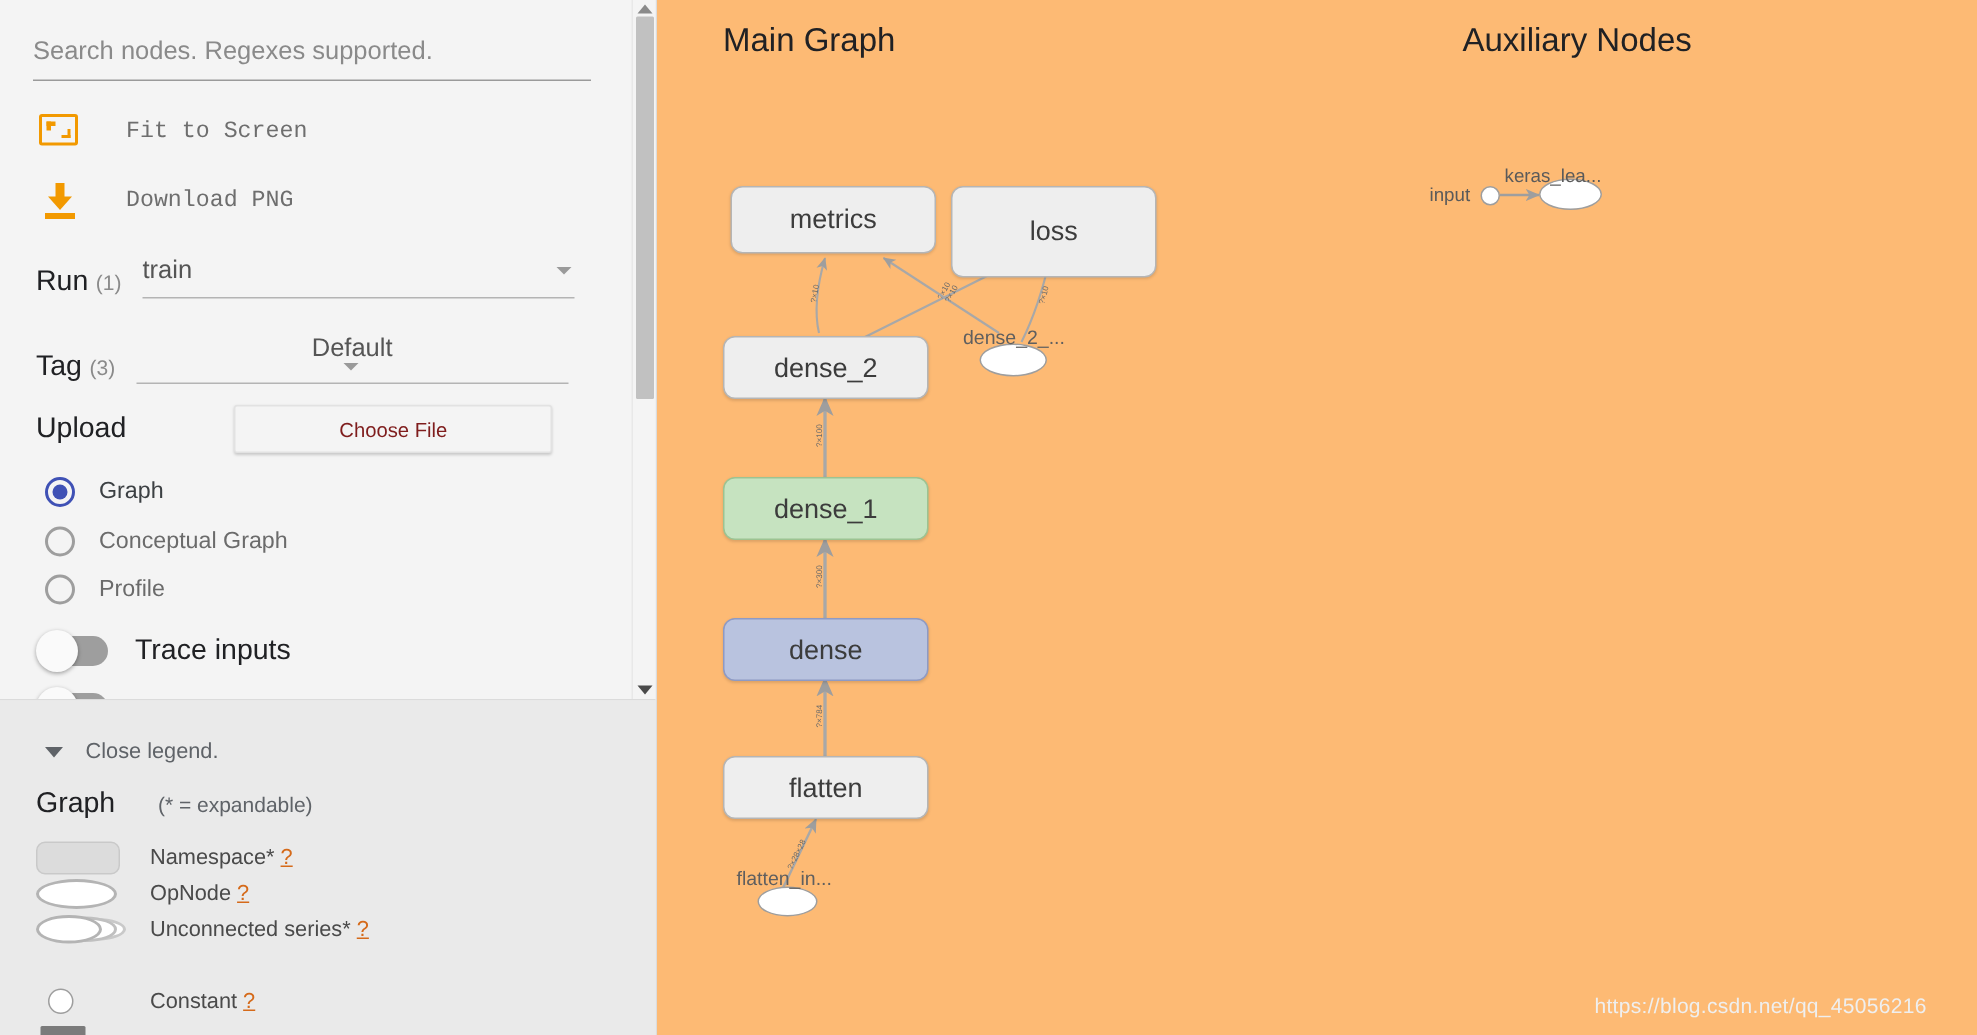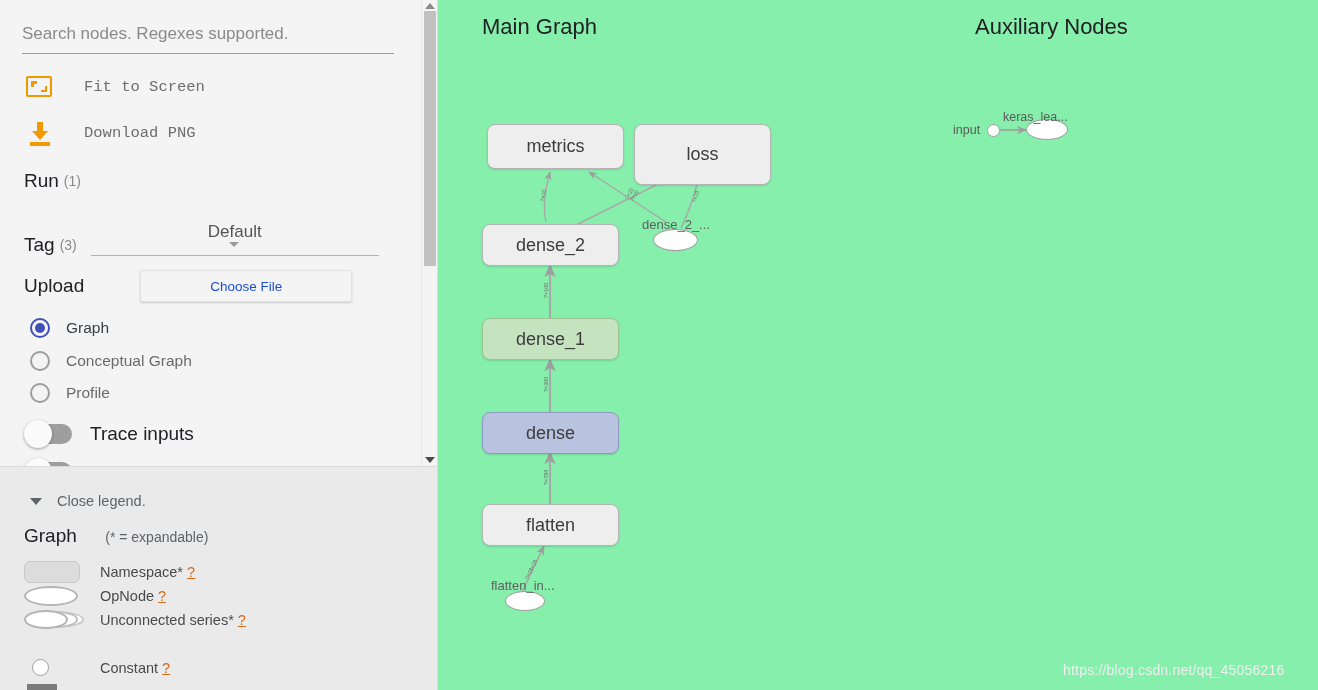--- a/index.html
+++ b/index.html
@@ -73,28 +73,28 @@
     padding-bottom: 8px;
     display: flex; align-items: center; justify-content: space-between;
   }
   .select-value { font-size: 17px; color: #555; }
   .caret {
     width: 0; height: 0;
     border-left: 5px solid transparent; border-right: 5px solid transparent;
     border-top: 5px solid #9a9a9a; margin-right: 2px;
   }
 
-  .upload-row { position: absolute; left: 24px; top: 270px; display: flex; align-items: center; }
+  .upload-row { position: absolute; left: 24px; top: 270px; display: flex; align-items: center; gap: 28px; }
   .upload-label { font-size: 19px; color: #202124; }
   .choose-file-btn {
-    margin-left: 56px; width: 210px; height: 30px;
+    margin-left: 44px; width: 210px; height: 30px;
     background: #f4f4f4; border: 1px solid #e2e2e2; border-radius: 2px;
     box-shadow: 0 1px 2px rgba(0,0,0,.18);
     display: flex; align-items: center; justify-content: center;
-    font-size: 13.5px; color: #1d4ed8; cursor: pointer;
+    font-size: 13.5px; color: #7f1d1d; cursor: pointer;
   }
 
   .radio-row { position: absolute; left: 30px; display: flex; align-items: center; }
   .radio {
     width: 20px; height: 20px; border-radius: 50%;
     border: 2px solid #9e9e9e; box-sizing: border-box; position: relative;
   }
   .radio.checked { border-color: #3f51b5; }
   .radio.checked::after {
     content:""; position:absolute; left:3px; top:3px;
@@ -181,21 +181,21 @@
   .ic-constant {
     width: 17px; height: 17px; border-radius: 50%;
     background: #fff; border: 1.6px solid #9e9e9e; box-sizing:border-box;
     margin-left: 8px;
   }
   .ic-summary { width: 30px; height: 10px; background: #7b7b7b; border-radius: 1px; margin-left: 3px; }
 
   
   #graph-canvas {
     position: absolute; left: 438px; top: 0;
-    width: 880px; height: 690px; background: #86efac;
+    width: 880px; height: 690px; background: #fdba74;
   }
   #main-graph-title { position: absolute; left: 44px; top: 14px; font-size: 22px; color: #202124; }
   #aux-nodes-title  { position: absolute; left: 537px; top: 14px; font-size: 22px; color: #202124; }
 
   .gnode {
     position: absolute; box-sizing: border-box;
     display: flex; align-items: center; justify-content: center;
     font-size: 18px; color: #3c3c3c;
   }
   .gnode.namespace {
@@ -257,20 +257,24 @@
           <div class="stem"></div>
             <div class="head"></div>
             <div class="base"></div>
         </div>
         <div class="tool-label" style="margin-left:31px;">Download PNG</div>
       </div>
 
       <div class="field-row" style="left:24px; top:170px;">
         <div class="field-title">Run</div>
         <div class="field-count" style="margin-bottom:3px;">(1)</div>
+        <div class="select-box" style="margin-left:14px;">
+          <span class="select-value">train</span>
+          <span class="caret"></span>
+        </div>
       </div>
 
       <div class="field-row" style="left:24px; top:222px;">
         <div class="field-title">Tag</div>
         <div class="field-count" style="margin-bottom:3px;">(3)</div>
         <div class="select-box" style="margin-left:14px;flex-direction:column;">
           <span class="select-value">Default</span>
           <span class="caret"></span>
         </div>
       </div>

